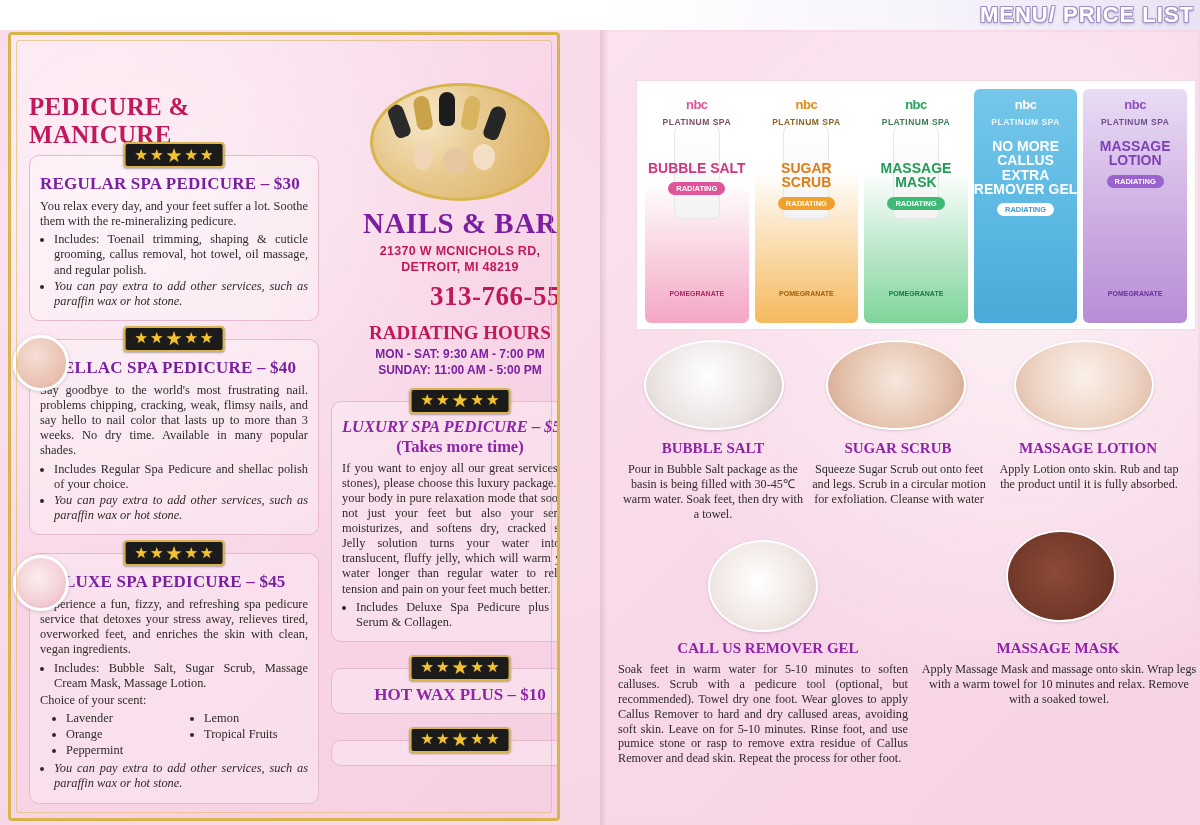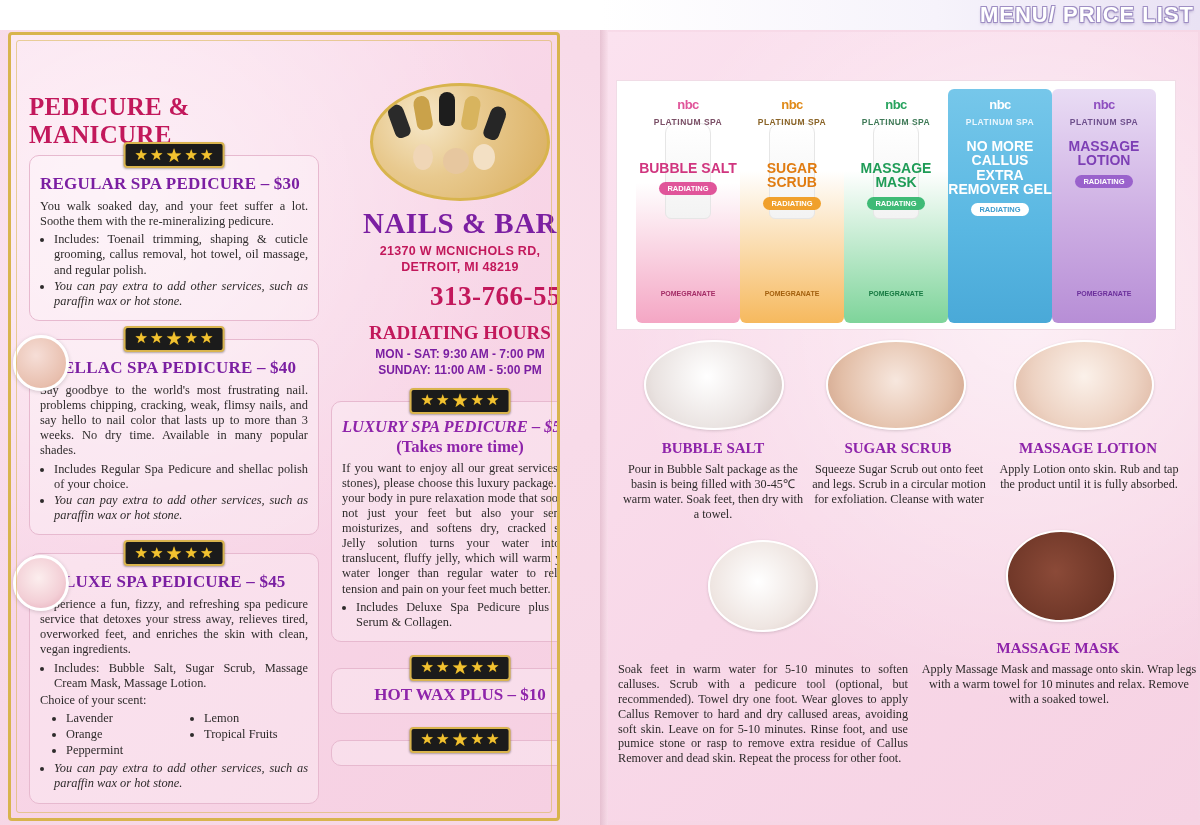--- a/index.html
+++ b/index.html
@@ -152,23 +152,23 @@
   .lux-sub { color:#8e24aa; font-size:16.5px; font-weight:bold; text-align:center; }
   .price-strip {
     position:relative; border:1px solid #e7b9cf; border-radius:10px;
     background:rgba(255,255,255,.28);
     margin-top:26px; padding:16px 8px 8px 8px; text-align:center;
   }
   .price-strip .ptxt { color:#8e24aa; font-size:17px; font-weight:bold; }
 
   
   .product-box {
-    position:absolute; left:8px; top:48px; width:560px; height:250px;
+    position:absolute; left:28px; top:48px; width:560px; height:250px;
     background:#ffffff; border:1px solid #f0dce6;
-    display:flex; gap:0; padding:8px; justify-content:center;
+    display:flex; gap:6px; padding:8px; justify-content:flex-start;
   }
   .pack {
     width:104px; height:234px; border-radius:6px; position:relative; overflow:hidden;
     display:flex; flex-direction:column; align-items:center; padding-top:8px;
     font-family:"Liberation Sans", sans-serif;
   }
   .pack .logo { font-size:13px; font-weight:bold; letter-spacing:-.5px; }
   .pack .plat { font-size:8.5px; font-weight:bold; letter-spacing:.5px; margin-top:5px;}
   .pack .nm { font-size:14px; font-weight:bold; line-height:1.02; margin-top:8px; text-align:center;}
   .pack .rad { font-size:7.5px; font-weight:bold; padding:2px 8px; border-radius:8px; margin-top:7px;}
@@ -210,21 +210,21 @@
 
       <div class="card">
         <div class="stars">
           <span class="st">★</span>
           <span class="st">★</span>
           <span class="st big">★</span>
           <span class="st">★</span>
           <span class="st">★</span>
         </div>
         <div class="item-title">REGULAR SPA PEDICURE – $30</div>
-        <div class="body-txt">You walk soaked day, and your feet suffer a lot. Soothe them with the re-mineralizing pedicure.</div>
+        <div class="body-txt">You relax every day, and your feet suffer a lot. Soothe them with the re-mineralizing pedicure.</div>
         <ul class="bullets">
           <li>Includes: Toenail trimming, shaping &amp; cuticle grooming, callus removal, hot towel, oil massage, and regular polish.</li>
           <li class="ital">You can pay extra to add other services, such as paraffin wax or hot stone.</li>
         </ul>
       </div>
 
       <div class="card">
         <div class="stars">
           <span class="st">★</span>
           <span class="st">★</span>
@@ -396,18 +396,19 @@
 
     <div class="cap-title" style="left:205px;top:408px;width:170px">SUGAR SCRUB</div>
     <div class="cap-body" style="left:198px;top:430px;width:186px">Squeeze Sugar Scrub out onto feet and legs. Scrub in a circular motion for exfoliation. Cleanse with water</div>
 
     <div class="cap-title" style="left:390px;top:408px;width:180px">MASSAGE LOTION</div>
     <div class="cap-body" style="left:386px;top:430px;width:190px">Apply Lotion onto skin. Rub and tap the product until it is fully absorbed.</div>
 
     <div class="circ-photo" style="left:100px;top:508px;width:110px;height:92px;background:radial-gradient(circle at 45% 45%,#ffffff,#efe6e2 60%,#d8c8c2)"></div>
     <div class="circ-photo" style="left:398px;top:498px;width:110px;height:92px;background:radial-gradient(circle at 45% 45%,#8b4a38,#6e3627 70%,#5a2a1d)"></div>
 
+    <div class="cap-title" style="left:30px;top:608px;width:260px">CALL US REMOVER GEL</div>
     <div class="cap-body just" style="left:10px;top:630px;width:290px">Soak feet in warm water for 5-10 minutes to soften calluses. Scrub with a pedicure tool (optional, but recommended). Towel dry one foot. Wear gloves to apply Callus Remover to hard and dry callused areas, avoiding soft skin. Leave on for 5-10 minutes. Rinse foot, and use pumice stone or rasp to remove extra residue of Callus Remover and dead skin. Repeat the process for other foot.</div>
 
     <div class="cap-title" style="left:320px;top:608px;width:260px">MASSAGE MASK</div>
     <div class="cap-body" style="left:312px;top:630px;width:278px">Apply Massage Mask and massage onto skin. Wrap legs with a warm towel for 10 minutes and relax. Remove with a soaked towel.</div>
   </div>
 </div>
 
 </body></html>

